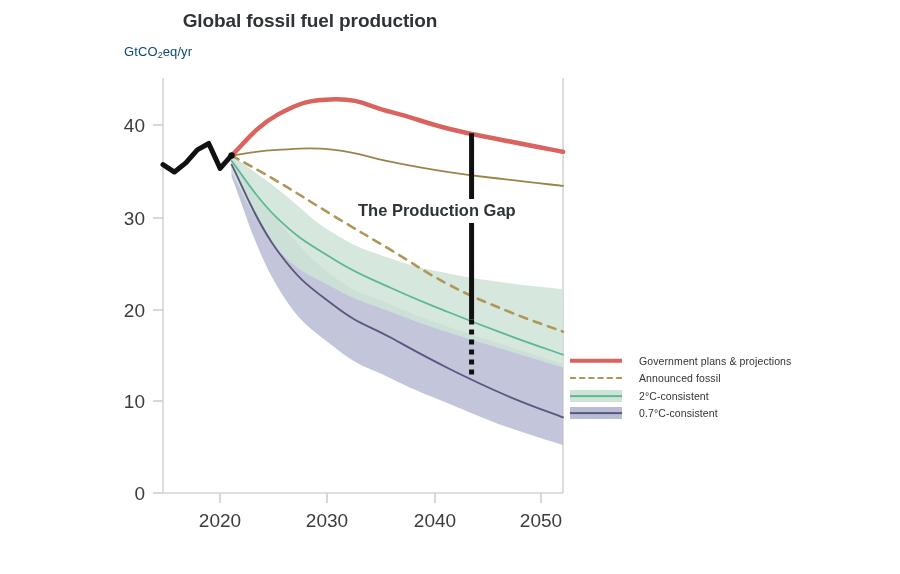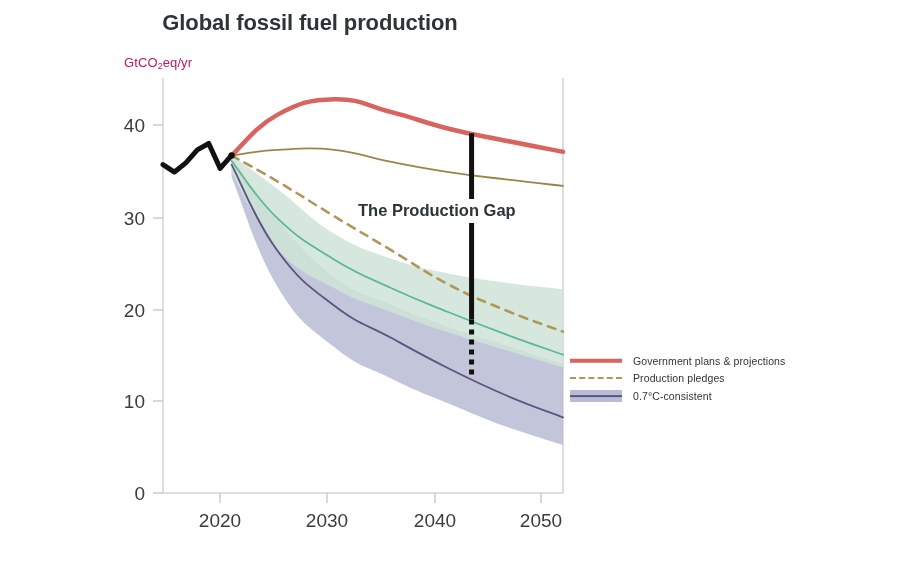--- a/index.html
+++ b/index.html
@@ -20,31 +20,31 @@
     left: 0; top: 0;
     width: 900px;
     height: 574px;
   }
   .chart-title {
     position: absolute;
     left: 0;
     top: 10px;
     width: 620px;
     text-align: center;
-    font-size: 22px;
+    font-size: 19px;
     font-weight: bold;
     color: #2e3338;
     letter-spacing: -0.1px;
   }
   .axis-unit {
     position: absolute;
     left: 124px;
-    top: 55px;
+    top: 44px;
     font-size: 13px;
-    color: #be185d;
+    color: #0c4a6e;
     letter-spacing: 0.1px;
   }
   .axis-unit sub {
     font-size: 9px;
     vertical-align: baseline;
     position: relative;
     top: 2px;
   }
   svg.plot {
     position: absolute;
@@ -65,20 +65,21 @@
   .legend {
     position: absolute;
     left: 570px;
     top: 352px;
     width: 320px;
   }
   .legend-row {
     display: flex;
     align-items: center;
     height: 17.5px;
+    gap: 6px;
   }
   .legend-swatch {
     width: 52px;
     height: 14px;
     position: relative;
     flex: 0 0 52px;
     margin-right: 11px;
   }
   .legend-swatch .bar {
     position: absolute;
@@ -168,21 +169,28 @@
     <div class="legend-row">
       <span class="legend-swatch">
         <span class="bar" style="height:4.5px;background:#d9635e;"></span>
       </span>
       <span class="legend-label">Government plans &amp; projections</span>
     </div>
     <div class="legend-row">
       <span class="legend-swatch">
         <span class="bar" style="height:0;border-top:2.4px dashed #b09759;"></span>
       </span>
-      <span class="legend-label">Production pledges</span>
+      <span class="legend-label">Announced fossil</span>
+    </div>
+    <div class="legend-row">
+      <span class="legend-swatch">
+        <span class="band" style="background:#cfe4d7;"></span>
+        <span class="bar" style="height:1.8px;background:#5cb894;"></span>
+      </span>
+      <span class="legend-label">2°C-consistent</span>
     </div>
     <div class="legend-row">
       <span class="legend-swatch">
         <span class="band" style="background:#b8bcd4;"></span>
         <span class="bar" style="height:1.8px;background:#5a5680;"></span>
       </span>
       <span class="legend-label">0.7°C-consistent</span>
     </div>
   </div>
 

